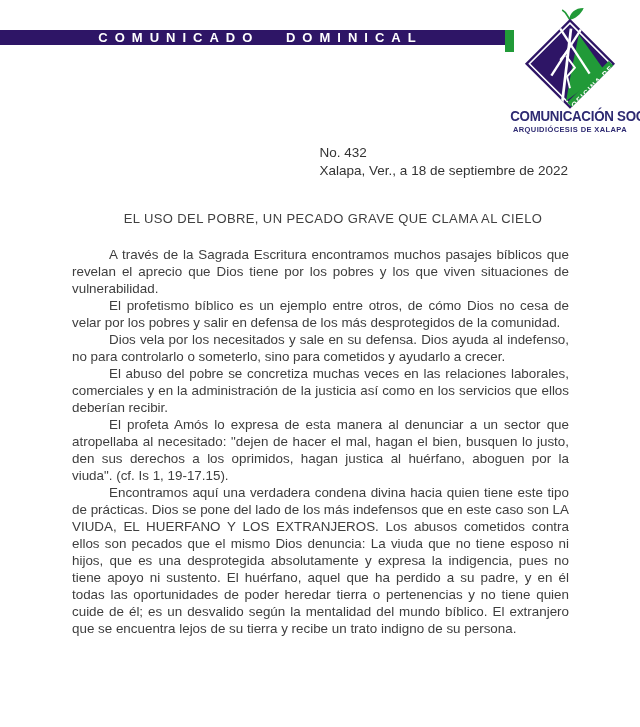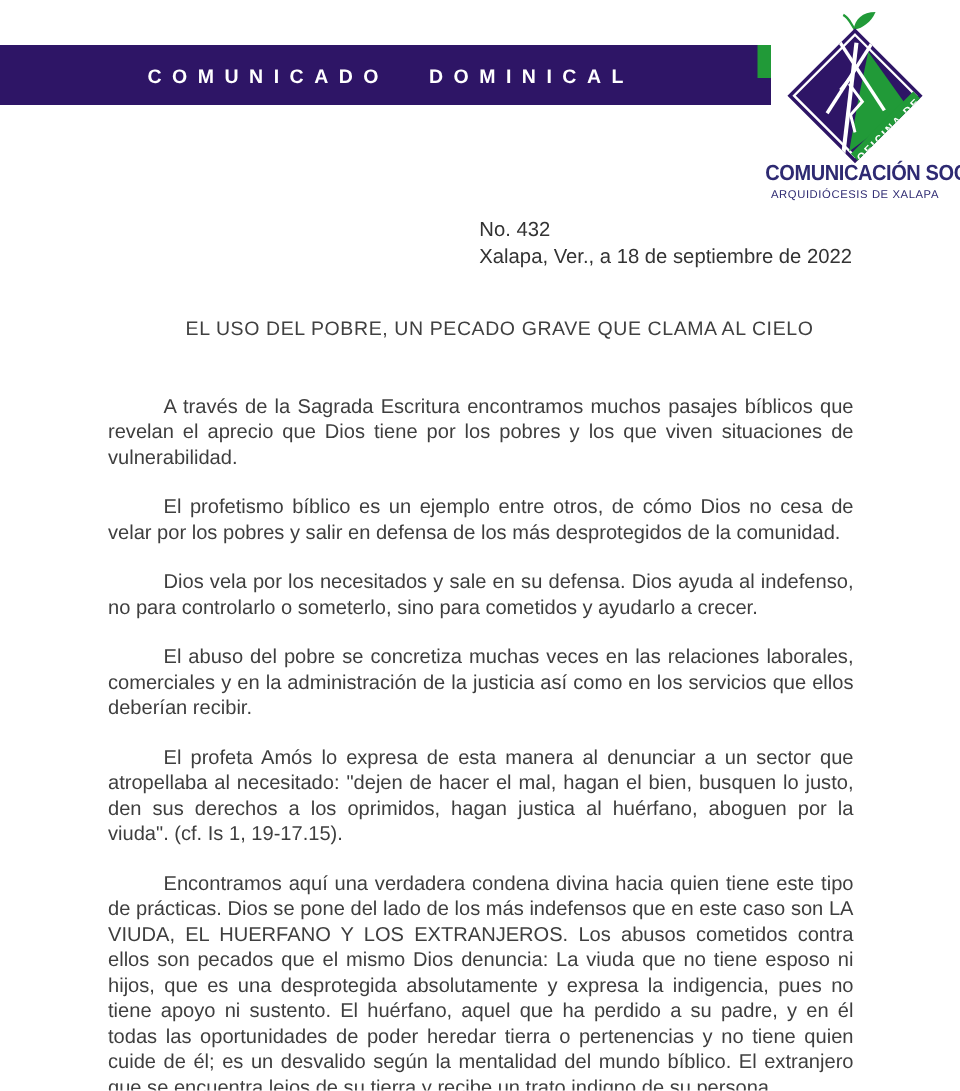--- a/index.html
+++ b/index.html
@@ -8,21 +8,21 @@
     width: 640px; height: 727px;
     position: relative;
     font-family: "Liberation Sans", sans-serif;
     color: #3e3e3e;
     overflow: hidden;
   }
 
   
   .banner {
     position: absolute; top: 30px; left: 0;
-    width: 514px; height: 40px;
+    width: 514px; height: 15px;
     background: #2e1566;
     display: flex; align-items: center; justify-content: center;
   }
   .banner-title {
     color: #ffffff;
     font-size: 13px; font-weight: bold;
     letter-spacing: 7px; word-spacing: 16px;
     white-space: nowrap;
     padding-left: 7px; 
   }
@@ -43,21 +43,21 @@
     margin-top: 2px;
     color: #2e2a72;
     font-weight: bold;
     font-size: 14.5px;
     letter-spacing: -0.3px;
     transform: scaleX(0.92);
     white-space: nowrap;
   }
   .org-subtitle {
     color: #2e2a72;
-    font-weight: normal;
+    font-weight: bold;
     font-size: 7.5px;
     letter-spacing: 0.4px;
     margin-top: 1px;
     white-space: nowrap;
   }
 
   
   .meta {
     position: absolute; top: 144px; right: 72px;
     text-align: left;
@@ -80,21 +80,20 @@
   .body-text {
     position: absolute; top: 246px; left: 72px;
     width: 497px;
   }
   .body-text p {
     font-size: 13.4px;
     line-height: 17px;
     text-align: justify;
     text-indent: 37px;
     color: #3e3e3e;
-    margin-top: 16px;
   }
 </style>
 </head>
 <body>
 
 <div class="page">
 
   <header>
 
     <div class="banner">

